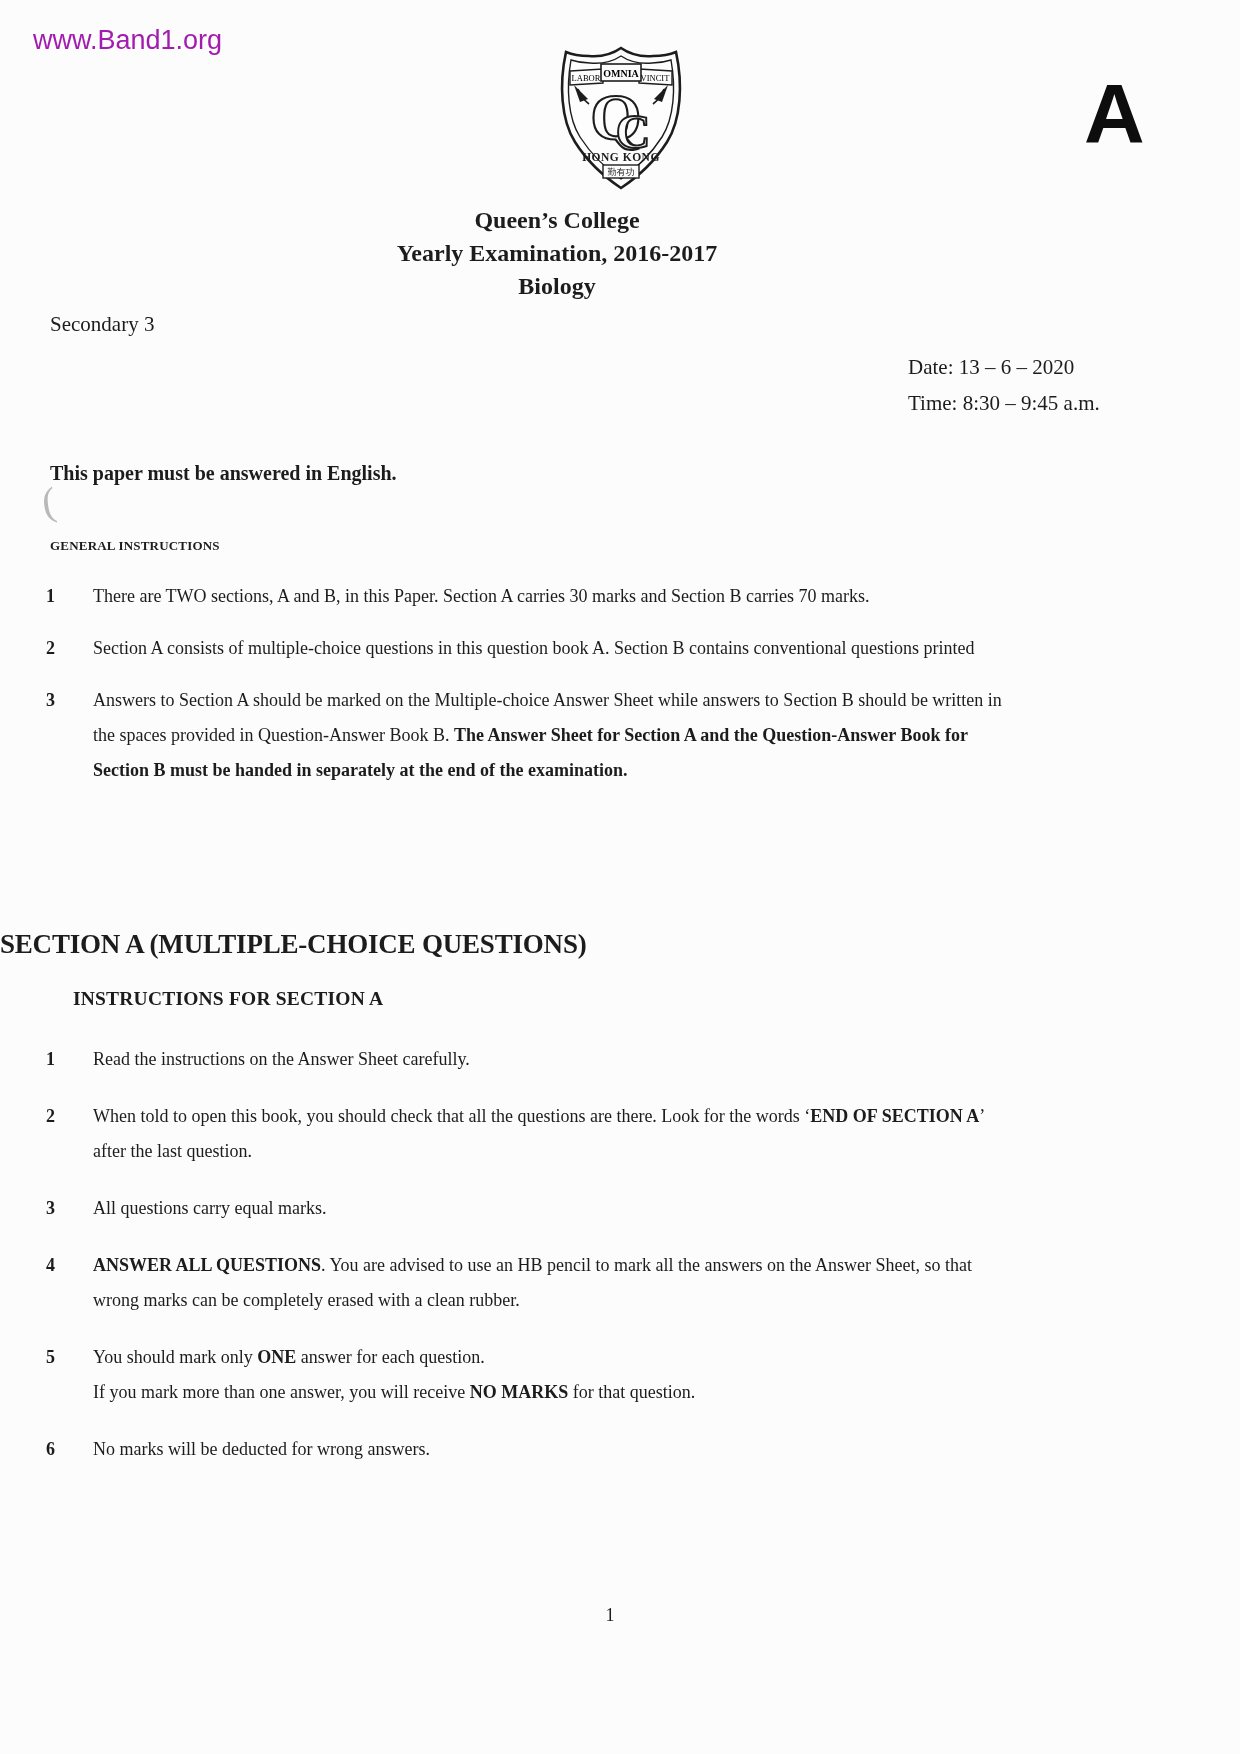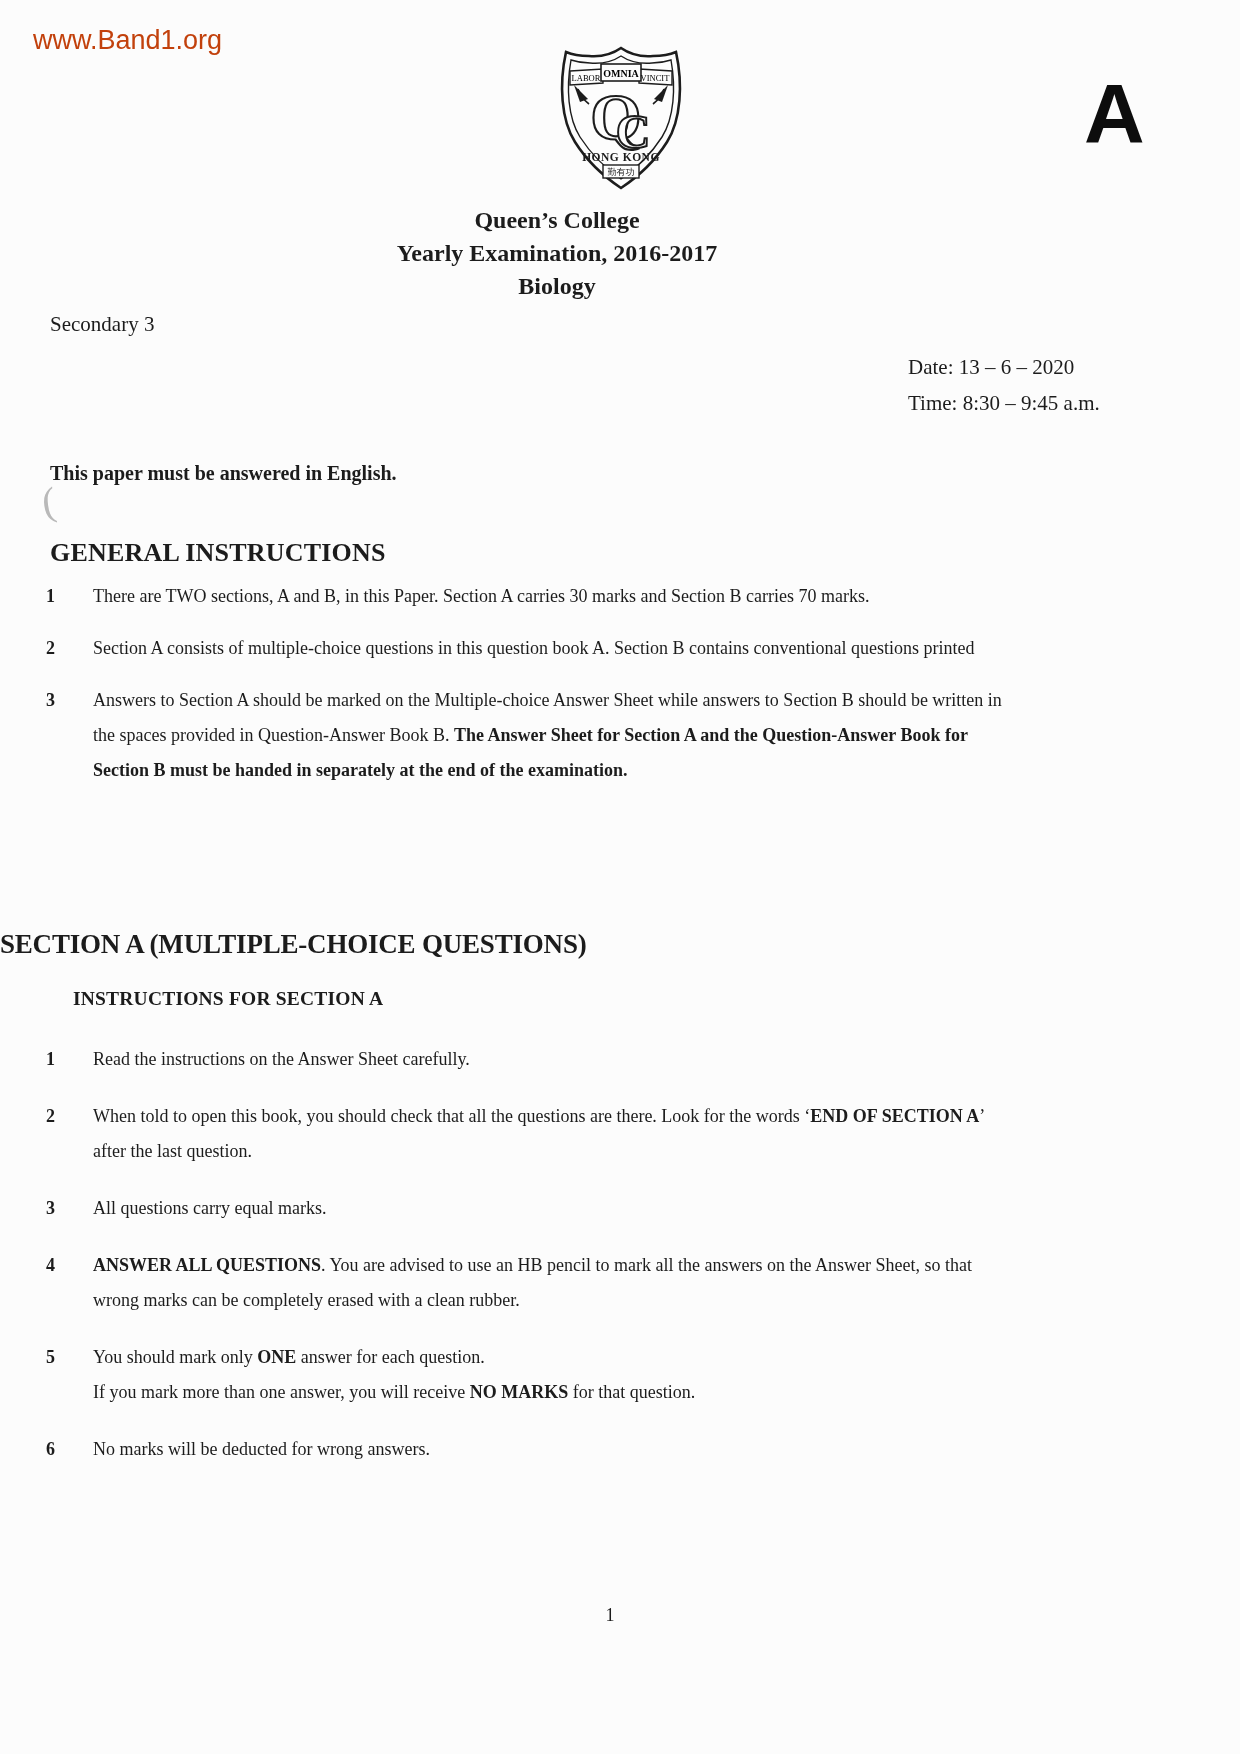--- a/index.html
+++ b/index.html
@@ -10,41 +10,41 @@
     color:#1c1c1c;
     font-family:"Liberation Serif","DejaVu Serif",serif;
     overflow:hidden;
   }
   .abs{position:absolute;}
   .b{font-weight:bold;}
   
   .watermark{
     left:33px;top:25px;
     font-family:"Liberation Sans","DejaVu Sans",sans-serif;
-    font-size:27px;color:#c2410c;
+    font-size:27px;color:#a21caf;
   }
   
   .booklet{
     left:1084px;top:72px;
     font-family:"Liberation Sans","DejaVu Sans",sans-serif;
     font-size:84px;font-weight:bold;color:#0d0d0d;line-height:1;
   }
   
   .crest{left:545px;top:42px;}
   
   .titles{left:0;top:204px;width:1114px;text-align:center;}
   .titles div{font-size:24px;font-weight:bold;line-height:33px;}
   .level{left:50px;top:312px;font-size:21px;}
   .datetime{left:908px;top:349px;font-size:21px;line-height:36px;}
   .notice{left:50px;top:462px;font-size:20px;font-weight:bold;}
   .artifact{
     left:42px;top:478px;font-size:40px;color:#b9b9b9;
     transform:rotate(-8deg);font-weight:normal;
   }
-  .gi-title{left:50px;top:538px;font-size:26px;font-weight:bold;letter-spacing:.2px;}
+  .gi-title{left:50px;top:538px;font-size:13px;font-weight:bold;letter-spacing:.2px;}
   .section-a-title{left:0;top:929px;width:1114px;
     font-size:27px;font-weight:bold;letter-spacing:-.2px;}
   .sa-subtitle{left:45px;top:988px;font-size:19.5px;font-weight:bold;letter-spacing:.2px;margin-left:28px;}
   
   .list{left:46px;}
   .gi-list{top:579px;width:1150px;}
   .sa-list{top:1042px;width:1150px;}
   .li{display:flex;}
   .gi-list .li{margin-bottom:17px;}
   .sa-list .li{margin-bottom:22px;}

